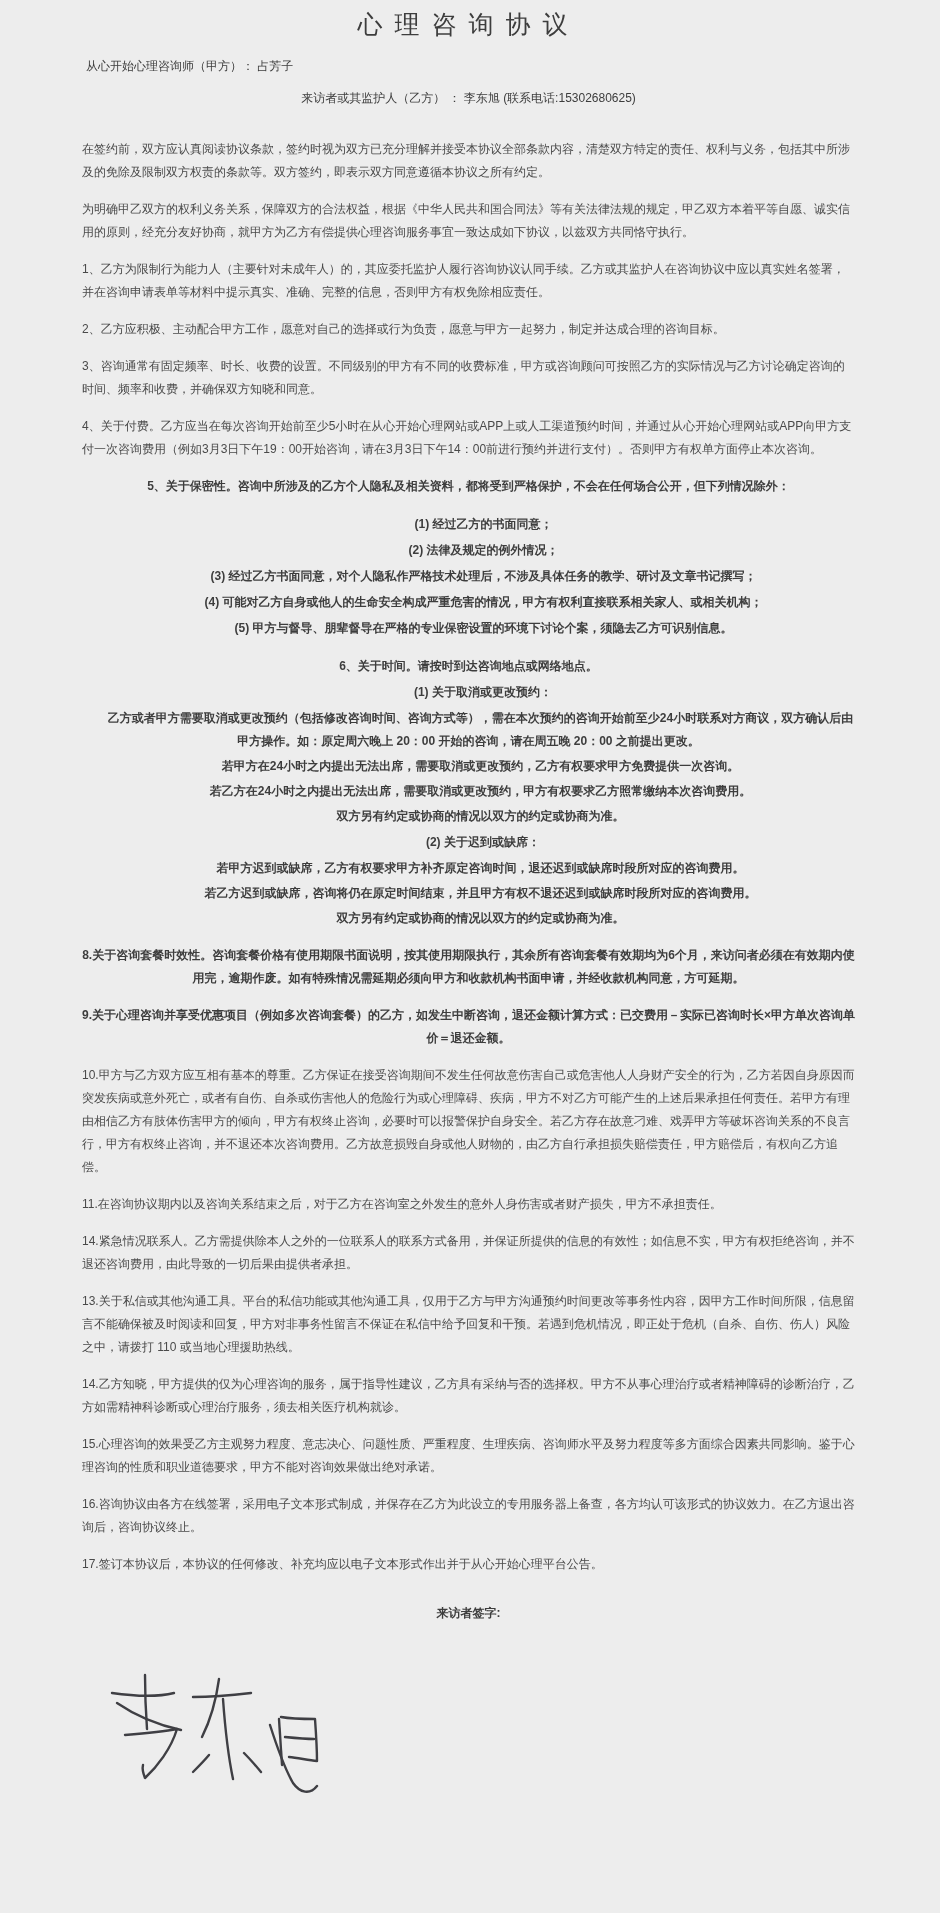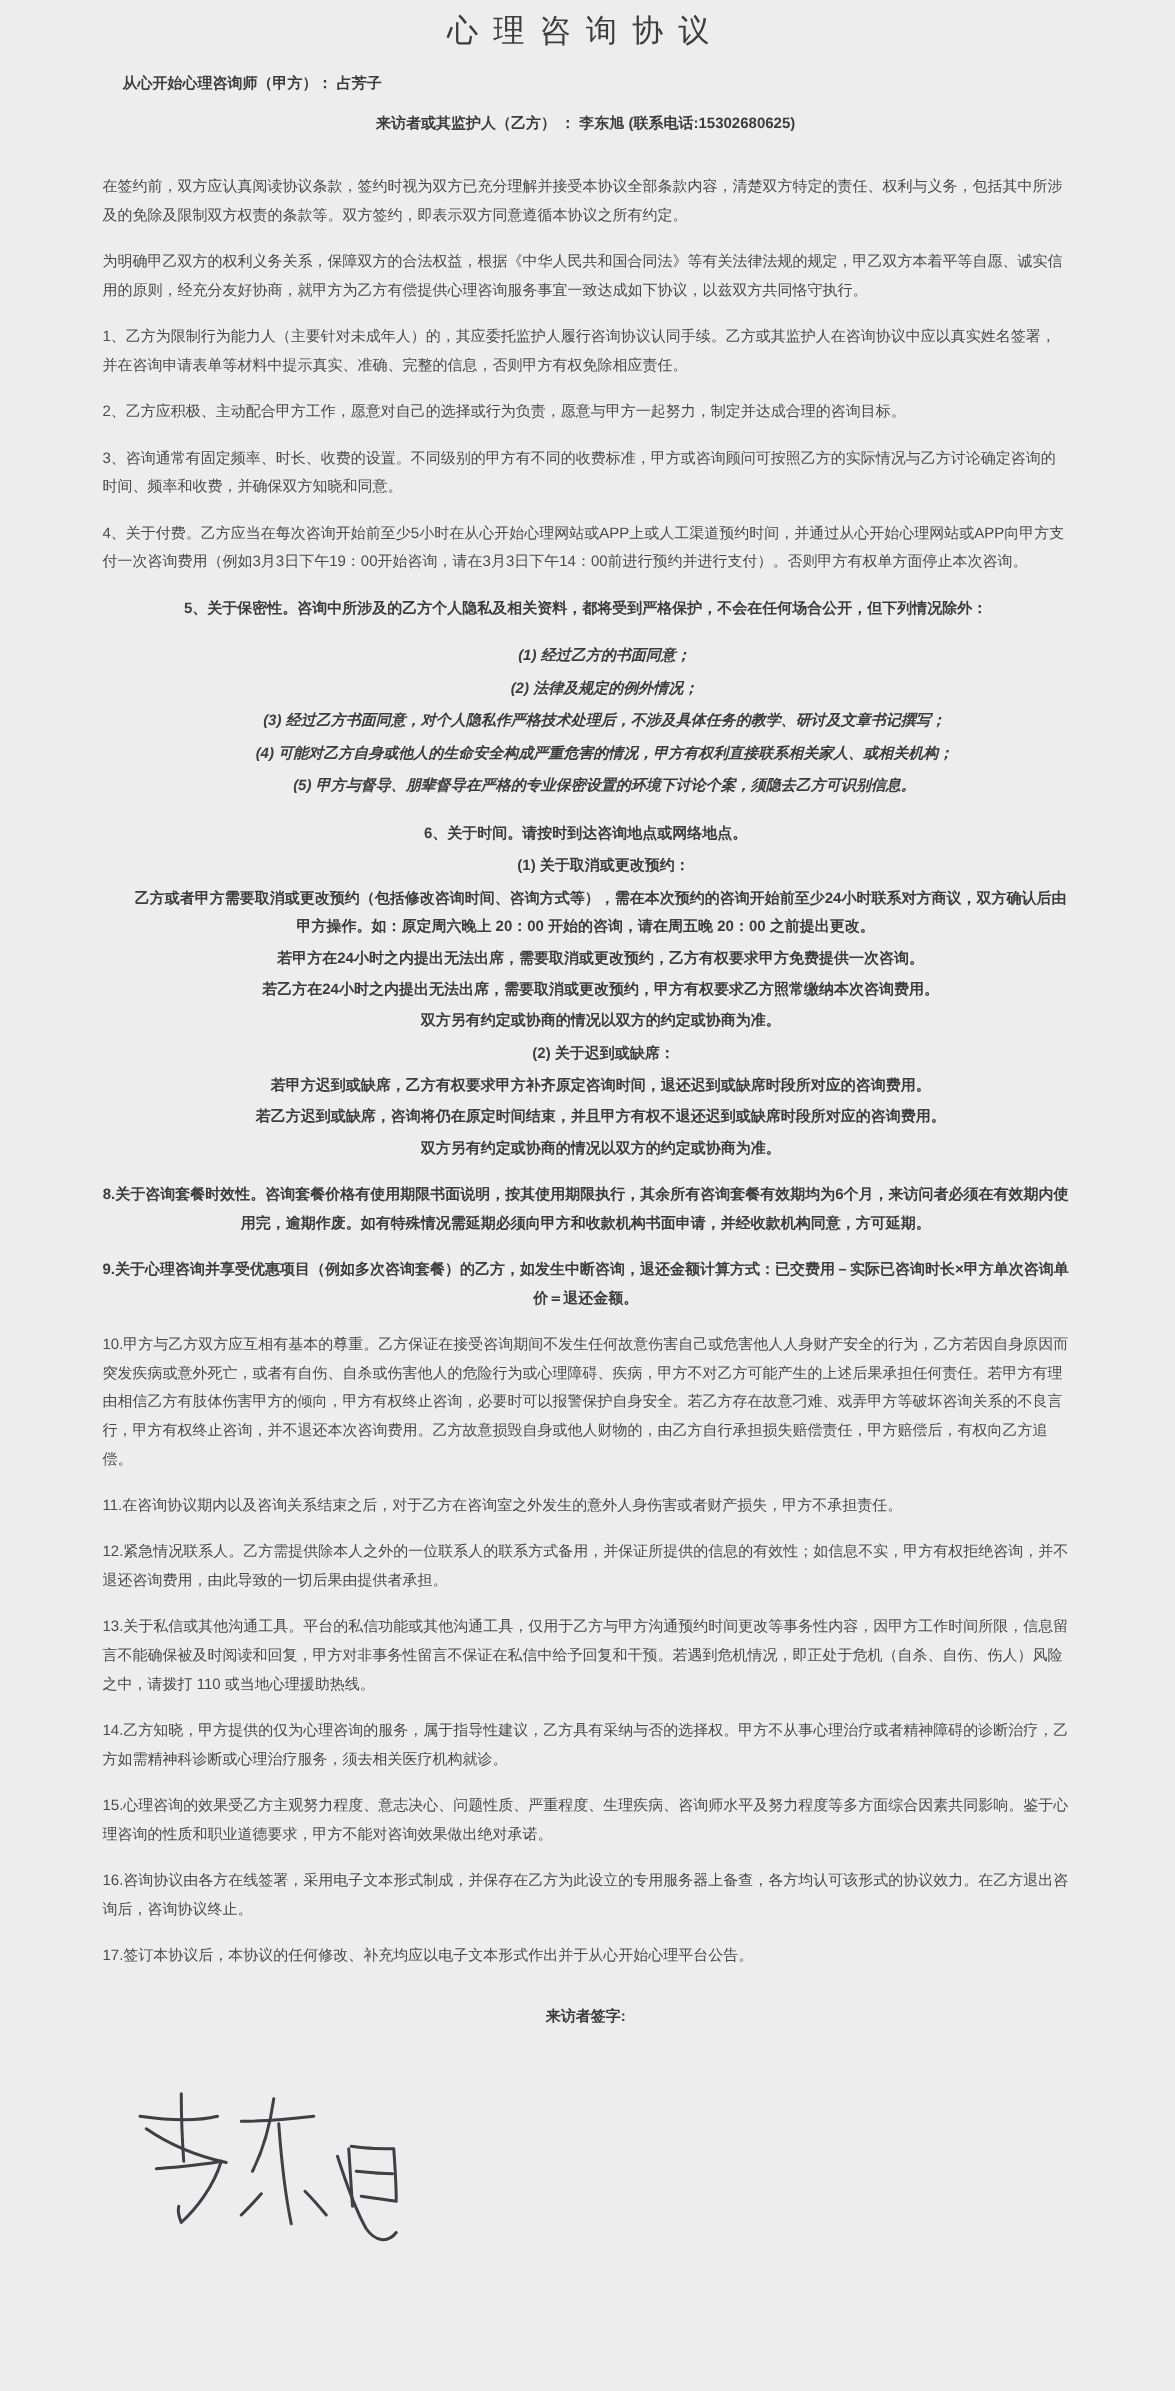--- a/index.html
+++ b/index.html
@@ -19,24 +19,24 @@
   }
   .title {
     margin: 0 0 14px 0;
     text-align: center;
     font-size: 25px;
     font-weight: 400;
     letter-spacing: 12px;
     color: #3d3d3d;
   }
   p { margin: 14px 0; font-size: 12px; line-height: 23px; }
-  .party { font-weight: bold; color: #3d3d3d; margin: 9px 16px; }
+  .party { font-weight: normal; color: #3d3d3d; margin: 9px 4px; }
   .party-b { margin-bottom: 28px; text-align: center; }
   .bold { font-weight: bold; color: #3d3d3d; text-align: center; }
-  .sub { margin: 1px 0 1px 30px; line-height: 25px; font-style: italic; }
+  .sub { margin: 1px 0 1px 30px; line-height: 25px; }
   .ti { text-indent: 2em; margin: 2px 0; line-height: 23px; }
   .sub-title { text-indent: 2.4em; margin: 2px 0; line-height: 25px; }
   .clause6 { margin-bottom: 2px; }
   .after6 { margin-top: 14px; }
   .sig-label { margin-top: 26px; margin-bottom: 0; }
   .signature {
     display: block;
     margin: 44px 0 0 14px;
     width: 240px;
     height: 150px;
@@ -82,21 +82,21 @@
   <p class="bold ti">双方另有约定或协商的情况以双方的约定或协商为准。</p>
   <p class="bold sub-title">(2) 关于迟到或缺席：</p>
   <p class="bold ti">若甲方迟到或缺席，乙方有权要求甲方补齐原定咨询时间，退还迟到或缺席时段所对应的咨询费用。</p>
   <p class="bold ti">若乙方迟到或缺席，咨询将仍在原定时间结束，并且甲方有权不退还迟到或缺席时段所对应的咨询费用。</p>
   <p class="bold ti">双方另有约定或协商的情况以双方的约定或协商为准。</p>
 
   <p class="bold">8.关于咨询套餐时效性。咨询套餐价格有使用期限书面说明，按其使用期限执行，其余所有咨询套餐有效期均为6个月，来访问者必须在有效期内使用完，逾期作废。如有特殊情况需延期必须向甲方和收款机构书面申请，并经收款机构同意，方可延期。</p>
   <p class="bold">9.关于心理咨询并享受优惠项目（例如多次咨询套餐）的乙方，如发生中断咨询，退还金额计算方式：已交费用－实际已咨询时长×甲方单次咨询单价＝退还金额。</p>
   <p>10.甲方与乙方双方应互相有基本的尊重。乙方保证在接受咨询期间不发生任何故意伤害自己或危害他人人身财产安全的行为，乙方若因自身原因而突发疾病或意外死亡，或者有自伤、自杀或伤害他人的危险行为或心理障碍、疾病，甲方不对乙方可能产生的上述后果承担任何责任。若甲方有理由相信乙方有肢体伤害甲方的倾向，甲方有权终止咨询，必要时可以报警保护自身安全。若乙方存在故意刁难、戏弄甲方等破坏咨询关系的不良言行，甲方有权终止咨询，并不退还本次咨询费用。乙方故意损毁自身或他人财物的，由乙方自行承担损失赔偿责任，甲方赔偿后，有权向乙方追偿。</p>
   <p>11.在咨询协议期内以及咨询关系结束之后，对于乙方在咨询室之外发生的意外人身伤害或者财产损失，甲方不承担责任。</p>
-  <p>12.紧急情况联系人。乙方需提供除本人之外的一位联系人的联系方式备用，并保证所提供的信息的有效性；如信息不实，甲方有权拒绝咨询，并不退还咨询费用，由此导致的一切后果由提供者承担。</p>
+  <p>14.紧急情况联系人。乙方需提供除本人之外的一位联系人的联系方式备用，并保证所提供的信息的有效性；如信息不实，甲方有权拒绝咨询，并不退还咨询费用，由此导致的一切后果由提供者承担。</p>
   <p>13.关于私信或其他沟通工具。平台的私信功能或其他沟通工具，仅用于乙方与甲方沟通预约时间更改等事务性内容，因甲方工作时间所限，信息留言不能确保被及时阅读和回复，甲方对非事务性留言不保证在私信中给予回复和干预。若遇到危机情况，即正处于危机（自杀、自伤、伤人）风险之中，请拨打 110 或当地心理援助热线。</p>
   <p>14.乙方知晓，甲方提供的仅为心理咨询的服务，属于指导性建议，乙方具有采纳与否的选择权。甲方不从事心理治疗或者精神障碍的诊断治疗，乙方如需精神科诊断或心理治疗服务，须去相关医疗机构就诊。</p>
   <p>15.心理咨询的效果受乙方主观努力程度、意志决心、问题性质、严重程度、生理疾病、咨询师水平及努力程度等多方面综合因素共同影响。鉴于心理咨询的性质和职业道德要求，甲方不能对咨询效果做出绝对承诺。</p>
   <p>16.咨询协议由各方在线签署，采用电子文本形式制成，并保存在乙方为此设立的专用服务器上备查，各方均认可该形式的协议效力。在乙方退出咨询后，咨询协议终止。</p>
   <p>17.签订本协议后，本协议的任何修改、补充均应以电子文本形式作出并于从心开始心理平台公告。</p>
 
   <p class="bold sig-label">来访者签字:</p>
 
   <svg class="signature" viewBox="0 0 240 150" aria-hidden="true">
 

